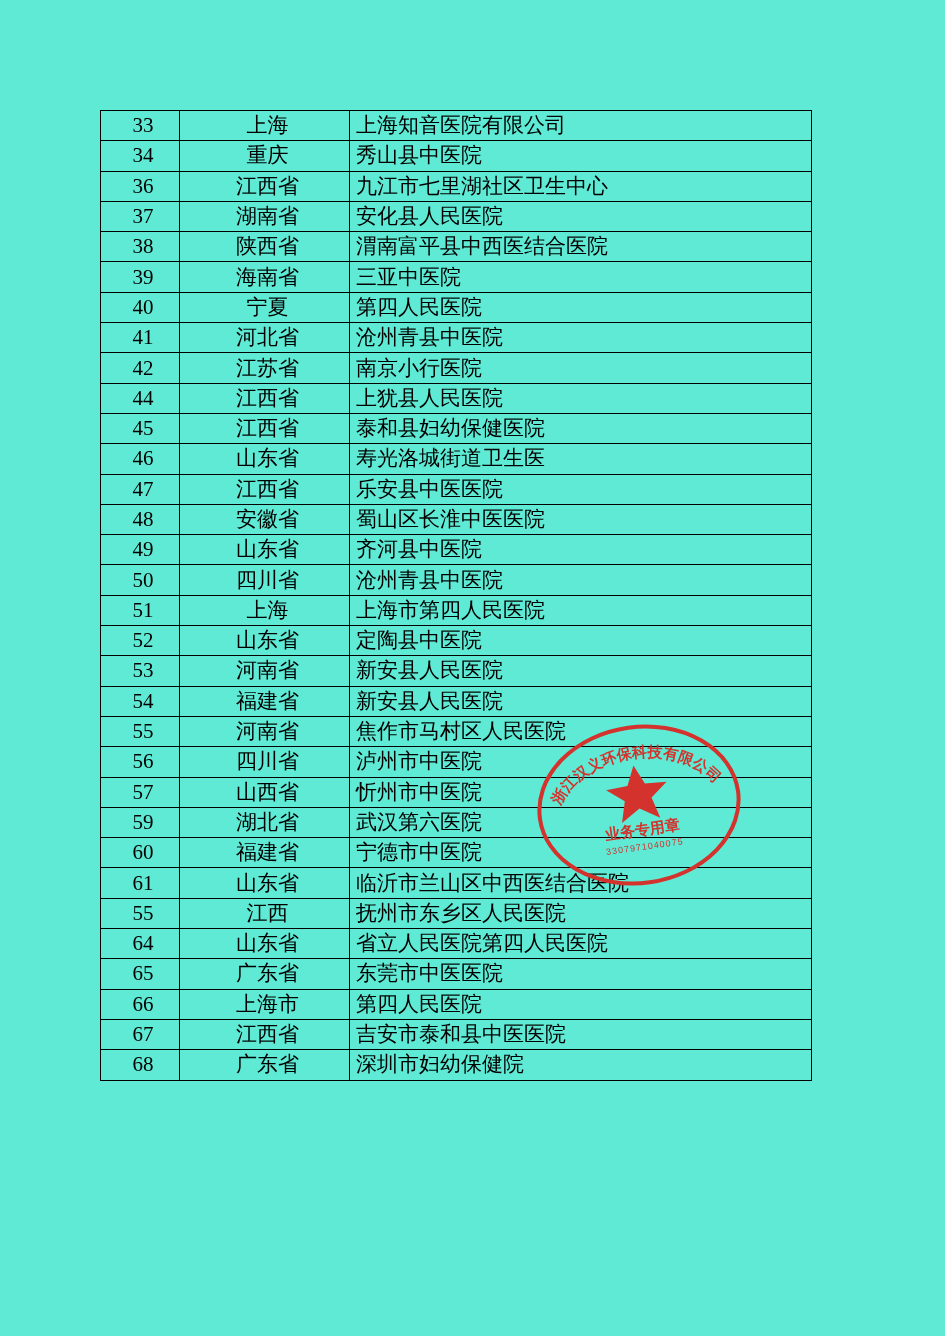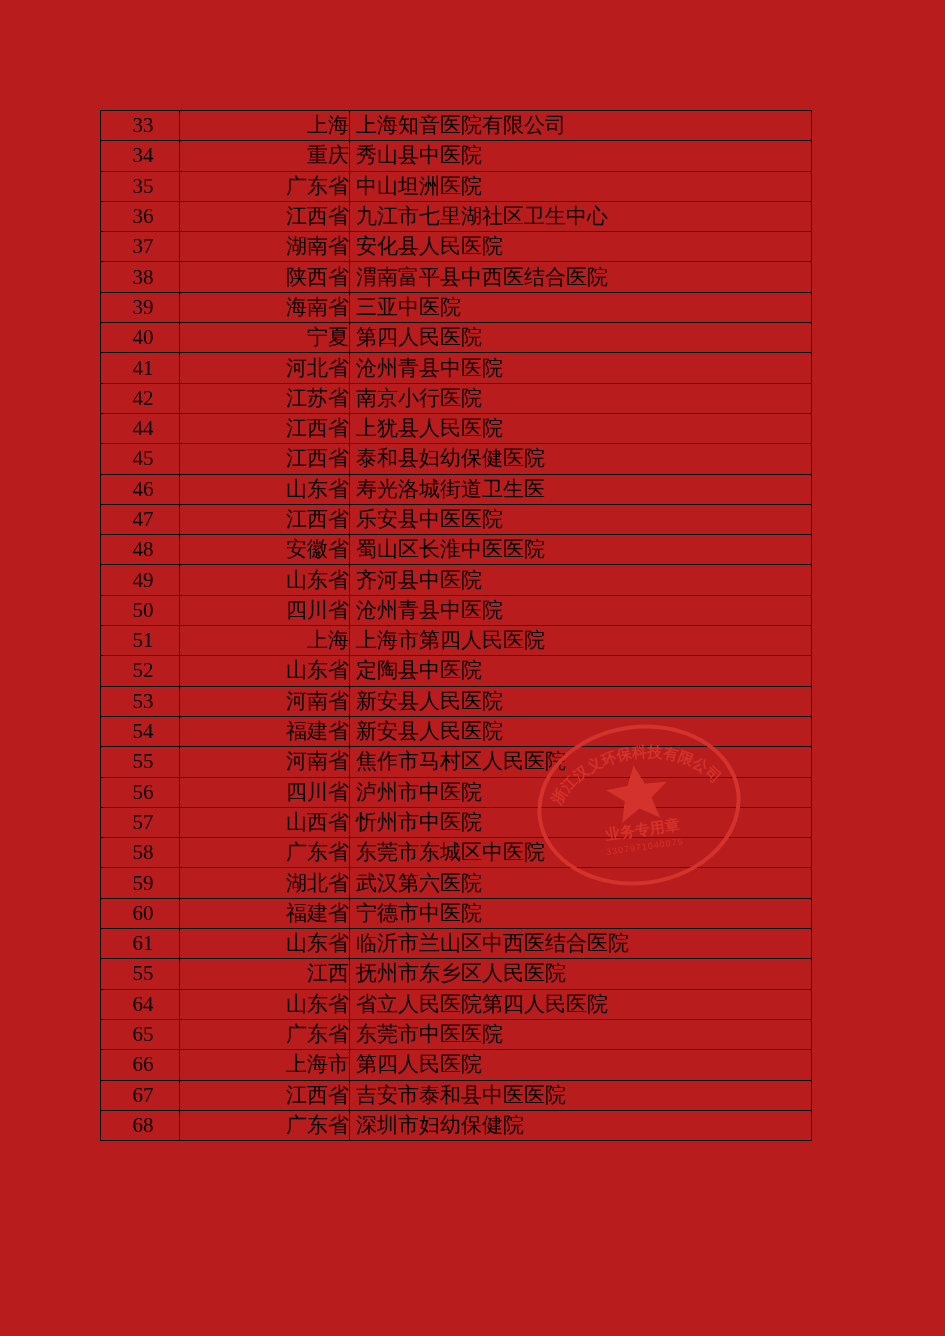--- a/index.html
+++ b/index.html
@@ -12,21 +12,21 @@
     height: 1336px;
     position: relative;
     font-family: "Liberation Serif", "DejaVu Serif", serif;
     overflow: hidden;
   }
   #page {
     position: absolute;
     left: 0; top: 0;
     width: 945px;
     height: 1336px;
-    background: #b91c1c;
+    background: #5eead4;
   }
   #table-wrap {
     position: absolute;
     left: 100px;
     top: 110px;
     width: 690px;
   }
   table.doc-table {
     border-collapse: collapse;
     width: 690px;
@@ -42,21 +42,21 @@
     white-space: nowrap;
     overflow: hidden;
   }
   td.col-idx {
     width: 72px;
     text-align: center;
     padding-left: 0;
   }
   td.col-prov {
     width: 163px;
-    text-align: right;
+    text-align: center;
     padding-left: 10px;
     margin-top: 36px;
   }
   td.col-name {
     width: 455px;
     text-align: left;
     padding-left: 10px;
   }
   
   #seal {
@@ -93,25 +93,20 @@
             <td class="col-idx">33</td>
             <td class="col-prov">上海</td>
             <td class="col-name">上海知音医院有限公司</td>
           </tr>
           <tr>
             <td class="col-idx">34</td>
             <td class="col-prov">重庆</td>
             <td class="col-name">秀山县中医院</td>
           </tr>
           <tr>
-            <td class="col-idx">35</td>
-            <td class="col-prov">广东省</td>
-            <td class="col-name">中山坦洲医院</td>
-          </tr>
-          <tr>
             <td class="col-idx">36</td>
             <td class="col-prov">江西省</td>
             <td class="col-name">九江市七里湖社区卫生中心</td>
           </tr>
           <tr>
             <td class="col-idx">37</td>
             <td class="col-prov">湖南省</td>
             <td class="col-name">安化县人民医院</td>
           </tr>
           <tr>
@@ -201,25 +196,20 @@
           </tr>
           <tr>
             <td class="col-idx">56</td>
             <td class="col-prov">四川省</td>
             <td class="col-name">泸州市中医院</td>
           </tr>
           <tr>
             <td class="col-idx">57</td>
             <td class="col-prov">山西省</td>
             <td class="col-name">忻州市中医院</td>
-          </tr>
-          <tr>
-            <td class="col-idx">58</td>
-            <td class="col-prov">广东省</td>
-            <td class="col-name">东莞市东城区中医院</td>
           </tr>
           <tr>
             <td class="col-idx">59</td>
             <td class="col-prov">湖北省</td>
             <td class="col-name">武汉第六医院</td>
           </tr>
           <tr>
             <td class="col-idx">60</td>
             <td class="col-prov">福建省</td>
             <td class="col-name">宁德市中医院</td>

